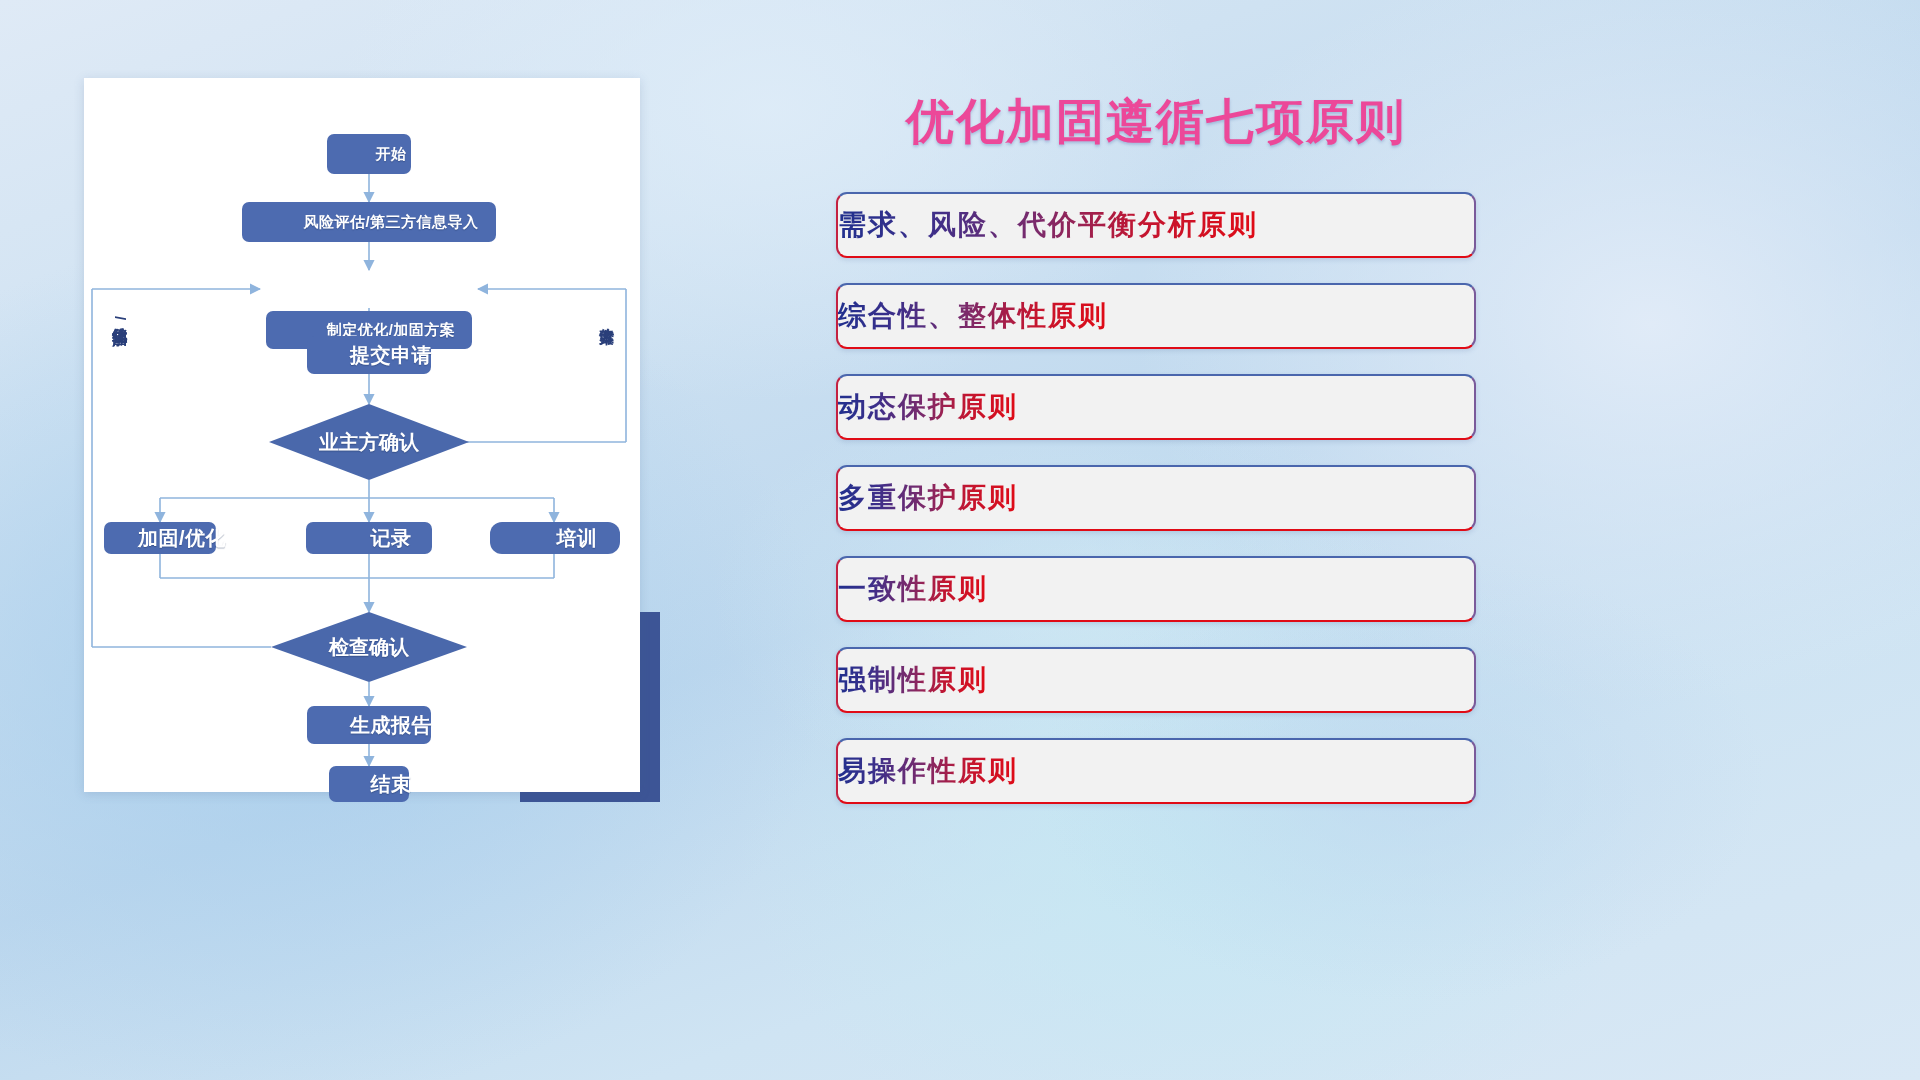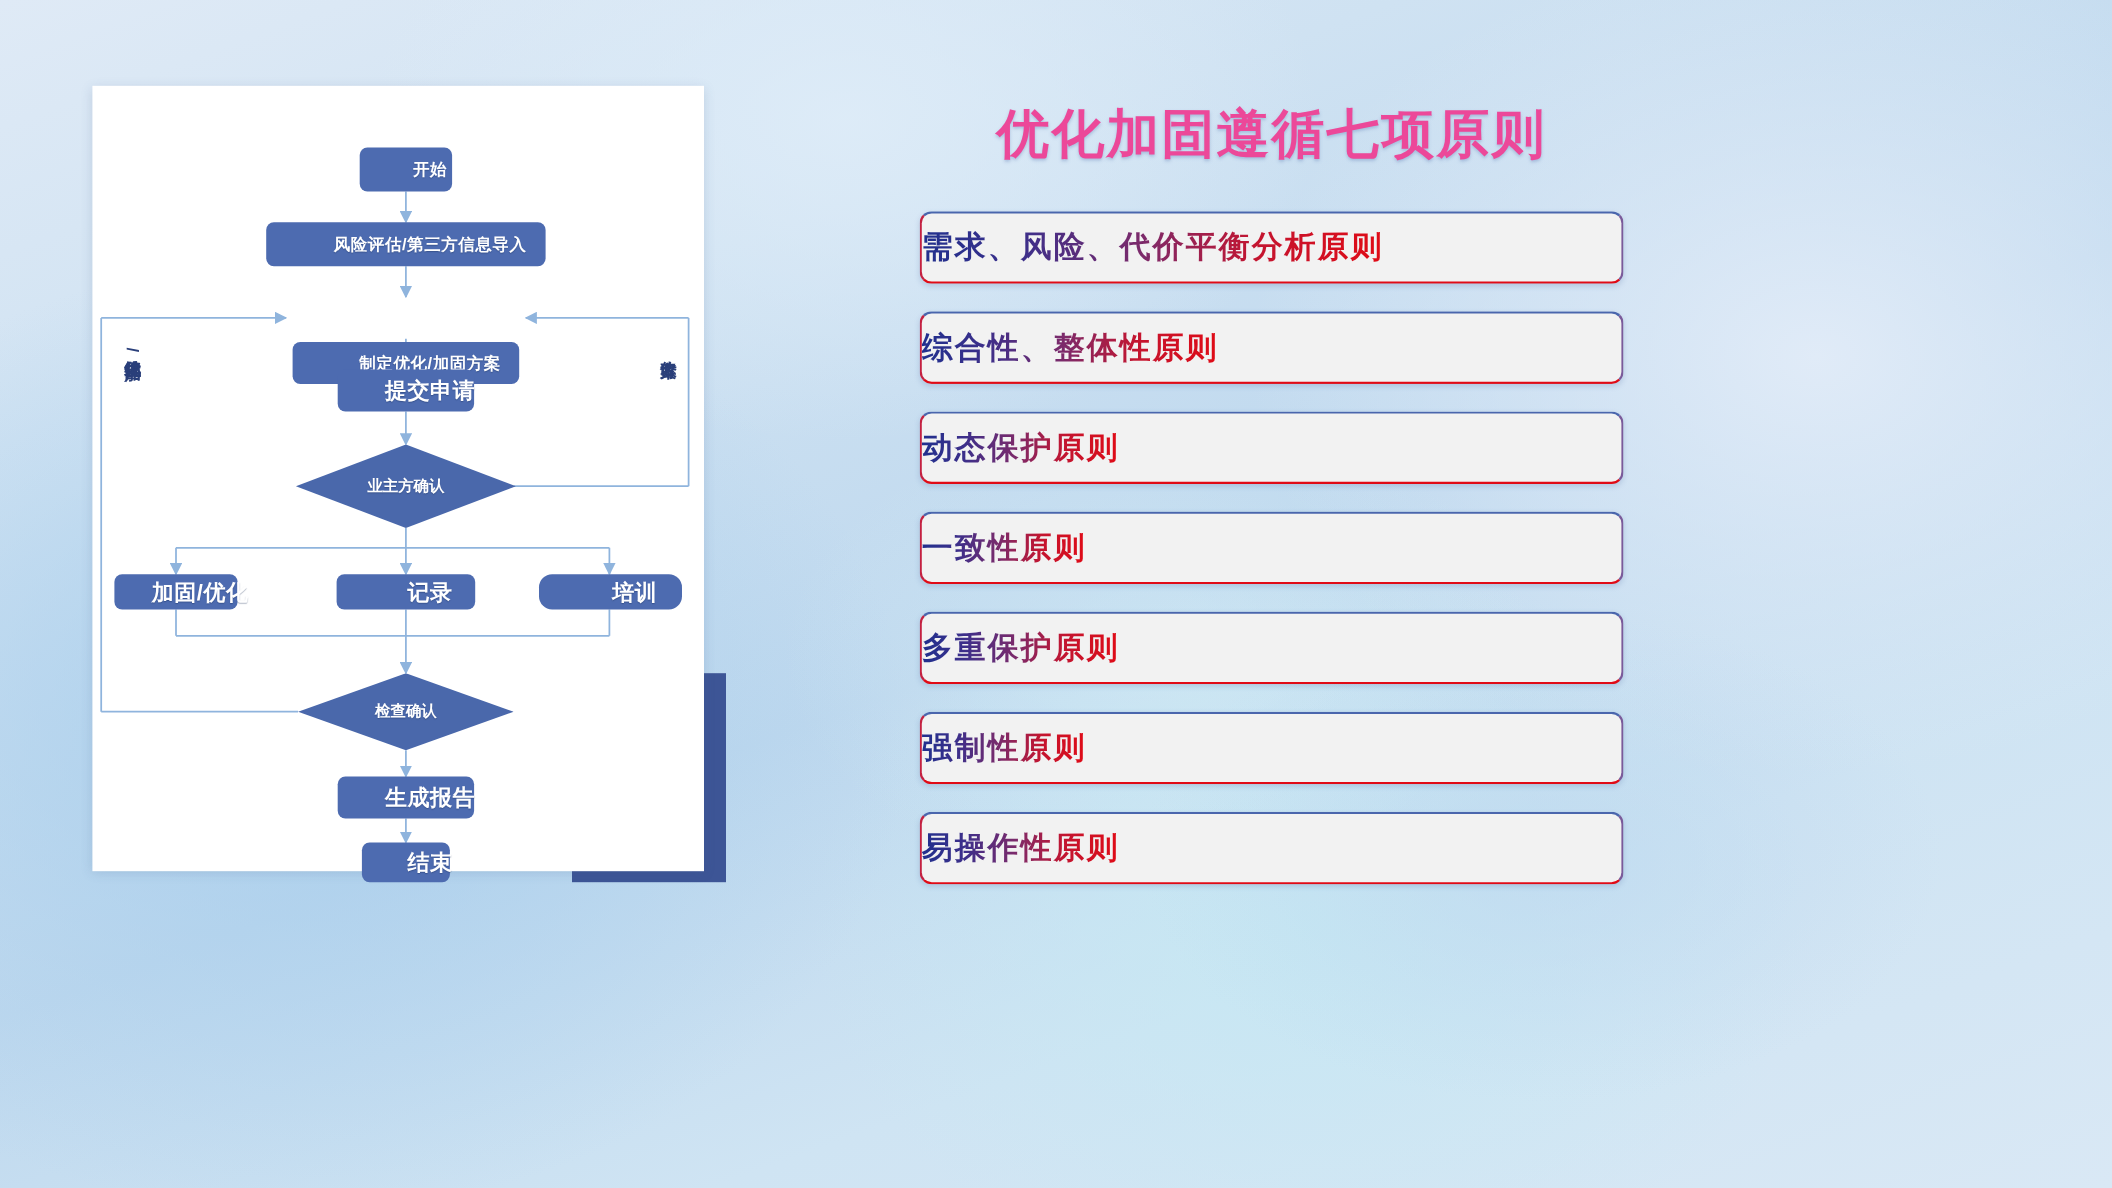--- a/index.html
+++ b/index.html
@@ -43,21 +43,21 @@
     font-size:15px; font-weight:bold;
     letter-spacing:.5px;
     white-space:nowrap;
     text-shadow:0 1px 1px rgba(20,40,80,.35);
     padding-left:44px;
   }
   .node.small { font-size:20px; }
   .diamond {
     position:absolute;
     display:flex; align-items:center; justify-content:center;
-    color:#ffffff; font-size:14px; font-weight:bold;
+    color:#ffffff; font-size:20px; font-weight:bold;
     white-space:nowrap;
     text-shadow:0 1px 1px rgba(20,40,80,.35);
   }
   .diamond .dshape {
     position:absolute; inset:0;
     background:#4a68ab;
     clip-path:polygon(50% 0%, 100% 50%, 50% 100%, 0% 50%);
   }
   .diamond span { position:relative; z-index:2; }
 
@@ -231,25 +231,25 @@
 
     <div class="pitem">
       <span class="ptext">综合性、整体性原则</span>
     </div>
 
     <div class="pitem">
       <span class="ptext">动态保护原则</span>
     </div>
 
     <div class="pitem">
+      <span class="ptext">多重保护原则</span>
+    </div>
+
+    <div class="pitem">
       <span class="ptext">一致性原则</span>
-    </div>
-
-    <div class="pitem">
-      <span class="ptext">多重保护原则</span>
     </div>
 
     <div class="pitem">
       <span class="ptext">强制性原则</span>
     </div>
 
     <div class="pitem">
       <span class="ptext">易操作性原则</span>
     </div>
 

